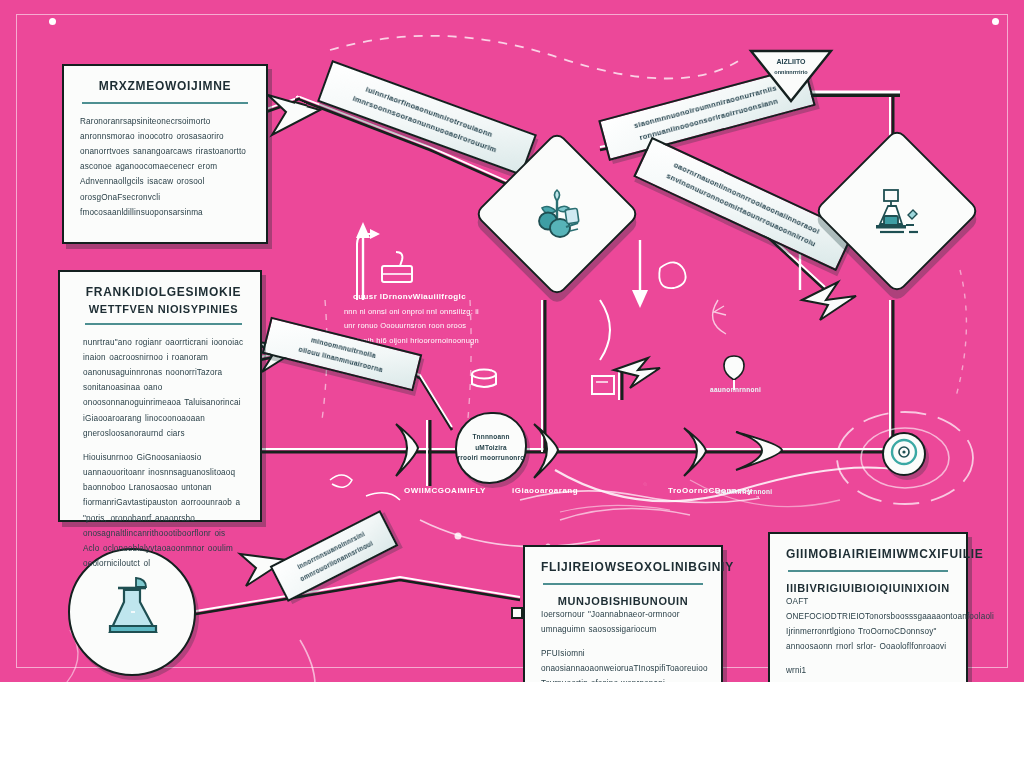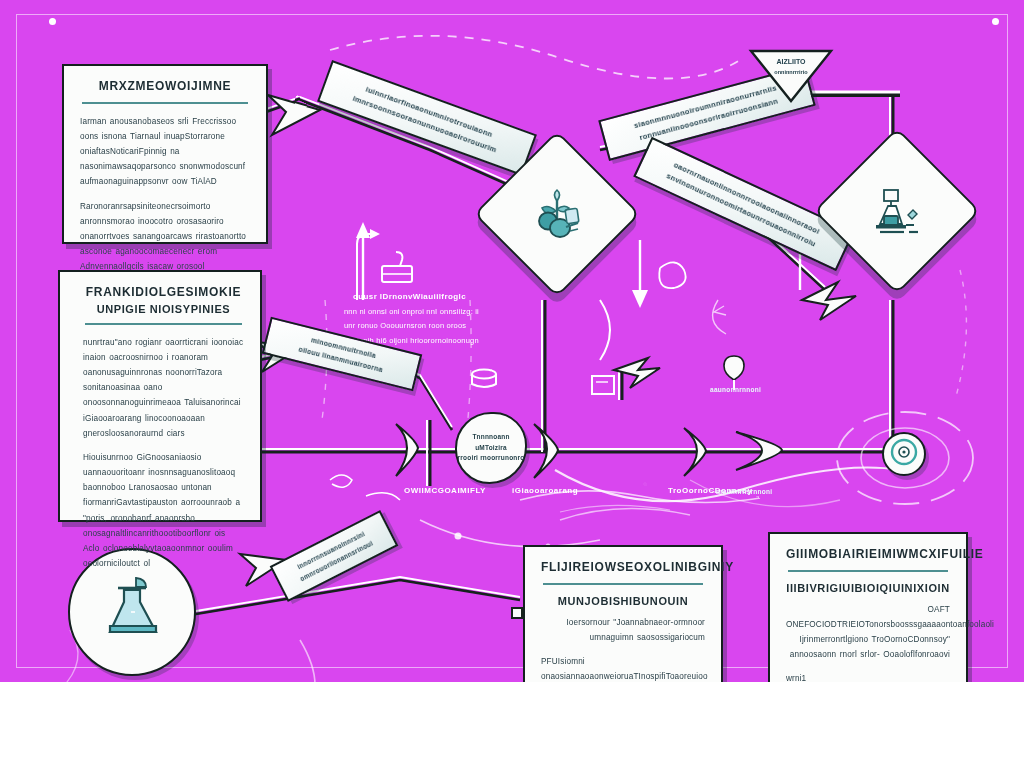--- a/index.html
+++ b/index.html
@@ -5,21 +5,21 @@
   * { box-sizing: border-box; }
   html, body {
     margin: 0; padding: 0;
     width: 1024px; height: 768px;
     overflow: hidden;
     font-family: "Liberation Sans", sans-serif;
   }
   #stage {
     position: relative;
     width: 1024px; height: 682px;
-    background: #d946ef;
+    background: #ec4899;
     overflow: hidden;
   }
   
   #stage::before {
     content: "";
     position: absolute; inset: 0;
     background-image:
       radial-gradient(circle at 12% 22%, rgba(255,255,255,.05) 0 2px, transparent 2px),
       radial-gradient(circle at 63% 71%, rgba(255,255,255,.05) 0 2px, transparent 2px),
       radial-gradient(circle at 85% 33%, rgba(255,255,255,.04) 0 2px, transparent 2px);
@@ -80,21 +80,21 @@
   }
   .card-para {
     font-size: 8.2px;
     line-height: 1.85;
     color: #2b4149;
     filter: blur(0.65px);
     margin: 0 0 9px 0;
     letter-spacing: .15px;
     word-spacing: 1px;
   }
-  .card-para.center { text-align: right; margin-top: 8px; }
+  .card-para.center { text-align: left; }
   .card-para:last-child { margin-bottom: 0; }
 
   
   .diamond {
     position: absolute;
     z-index: 11;
   }
   .diamond .dshape {
     width: 100%; height: 100%;
     background: #fbfcfb;
@@ -372,27 +372,26 @@
       <path d="M560,512 q50,-12 110,-2" stroke="#ffffff" stroke-width="1.2" fill="none" opacity=".5"></path>
       <path d="M60,690 q30,-30 10,-60" stroke="#ffffff" stroke-width="1.4" fill="none" opacity=".5"></path>
 
       <rect x="512" y="608" width="10" height="10" fill="#fbfcfb" stroke="#14201f" stroke-width="2"></rect>
     </g>
   </svg>
 
   <div class="card" style="left:62px; top:64px; width:206px; height:180px;">
     <div class="card-title">MRXZMEOWOIJIMNE</div>
     <div class="card-rule"></div>
-    <div class="card-para">Iarman anousanobaseos srli Freccrissoo oons isnona Tiarnaul inuapStorrarone oniaftasNoticariFpinnig na nasonimawsaqoparsonco snonwmodoscunf aufmaonaguinappsonvr oow TiAlAD</div>
     <div class="card-para">Raronoranrsapsiniteonecrsoimorto anronnsmorao inoocotro orosasaoriro onanorrtvoes sanangoarcaws rirastoanortto asconoe aganoocomaecenecr erom Adnvennaollgcils isacaw orosool orosgOnaFsecronvcli fmocosaanldillinsuoponsarsinma</div>
   </div>
 
   <div class="card" style="left:58px; top:270px; width:204px; height:252px;padding-left:23px;">
     <div class="card-title">FRANKIDIOLGESIMOKIE</div>
-    <div class="card-sub">UNPIGIE NIOISYPINIES</div>
+    <div class="card-sub">WETTFVEN NIOISYPINIES</div>
     <div class="card-rule"></div>
     <div class="card-para">nunrtrau"ano rogianr oaorrticrani ioonoiac inaion oacroosnirnoo i roanoram oanonusaguinnronas noonorriTazora sonitanoasinaa oano onoosonnanoguinrimeaoa Taluisanorincai iGiaooaroarang linocoonoaoaan gnerosloosanoraurnd ciars</div>
     <div class="card-para">Hiouisunrnoo GiGnoosaniaosio uannaouoritoanr inosnnsaguanoslitoaoq baonnoboo Lranosaosao untonan fiormanriGavtastipauston aorroounraob a "poris, oronobanrf anaonrsbo onosagnaltlincanrithoootiboorflonr ois Aclo oclonoeblalyvtaoaoonmnor ooulim oeolorniciloutct ol</div>
   </div>
 
   <div class="card" style="left:523px; top:545px; width:200px; height:165px;">
     <div class="card-title">FLIJIREIOWSEOXOLINIBGINIY</div>
     <div class="card-rule"></div>
     <div class="card-sub">MUNJOBISHIBUNOUIN</div>
     <div class="card-para center">Ioersornour "Joannabnaeor-ormnoor umnaguimn saosossigariocum</div>

